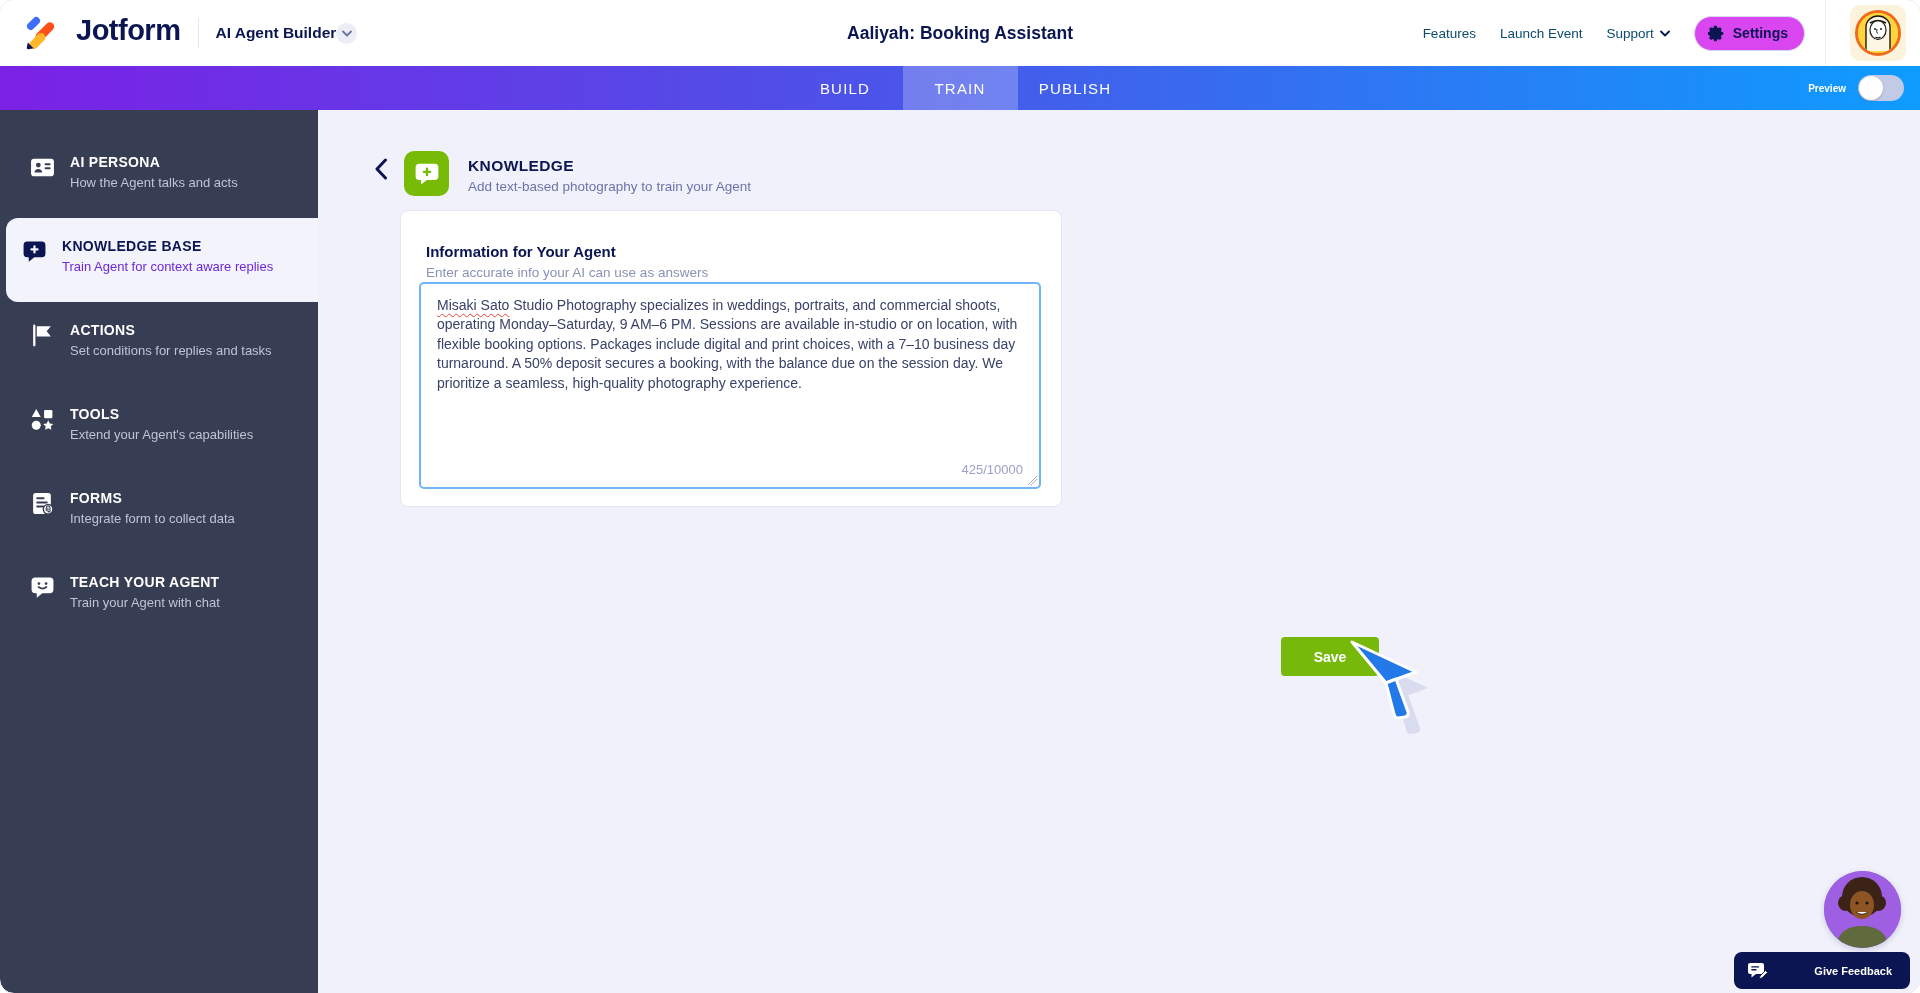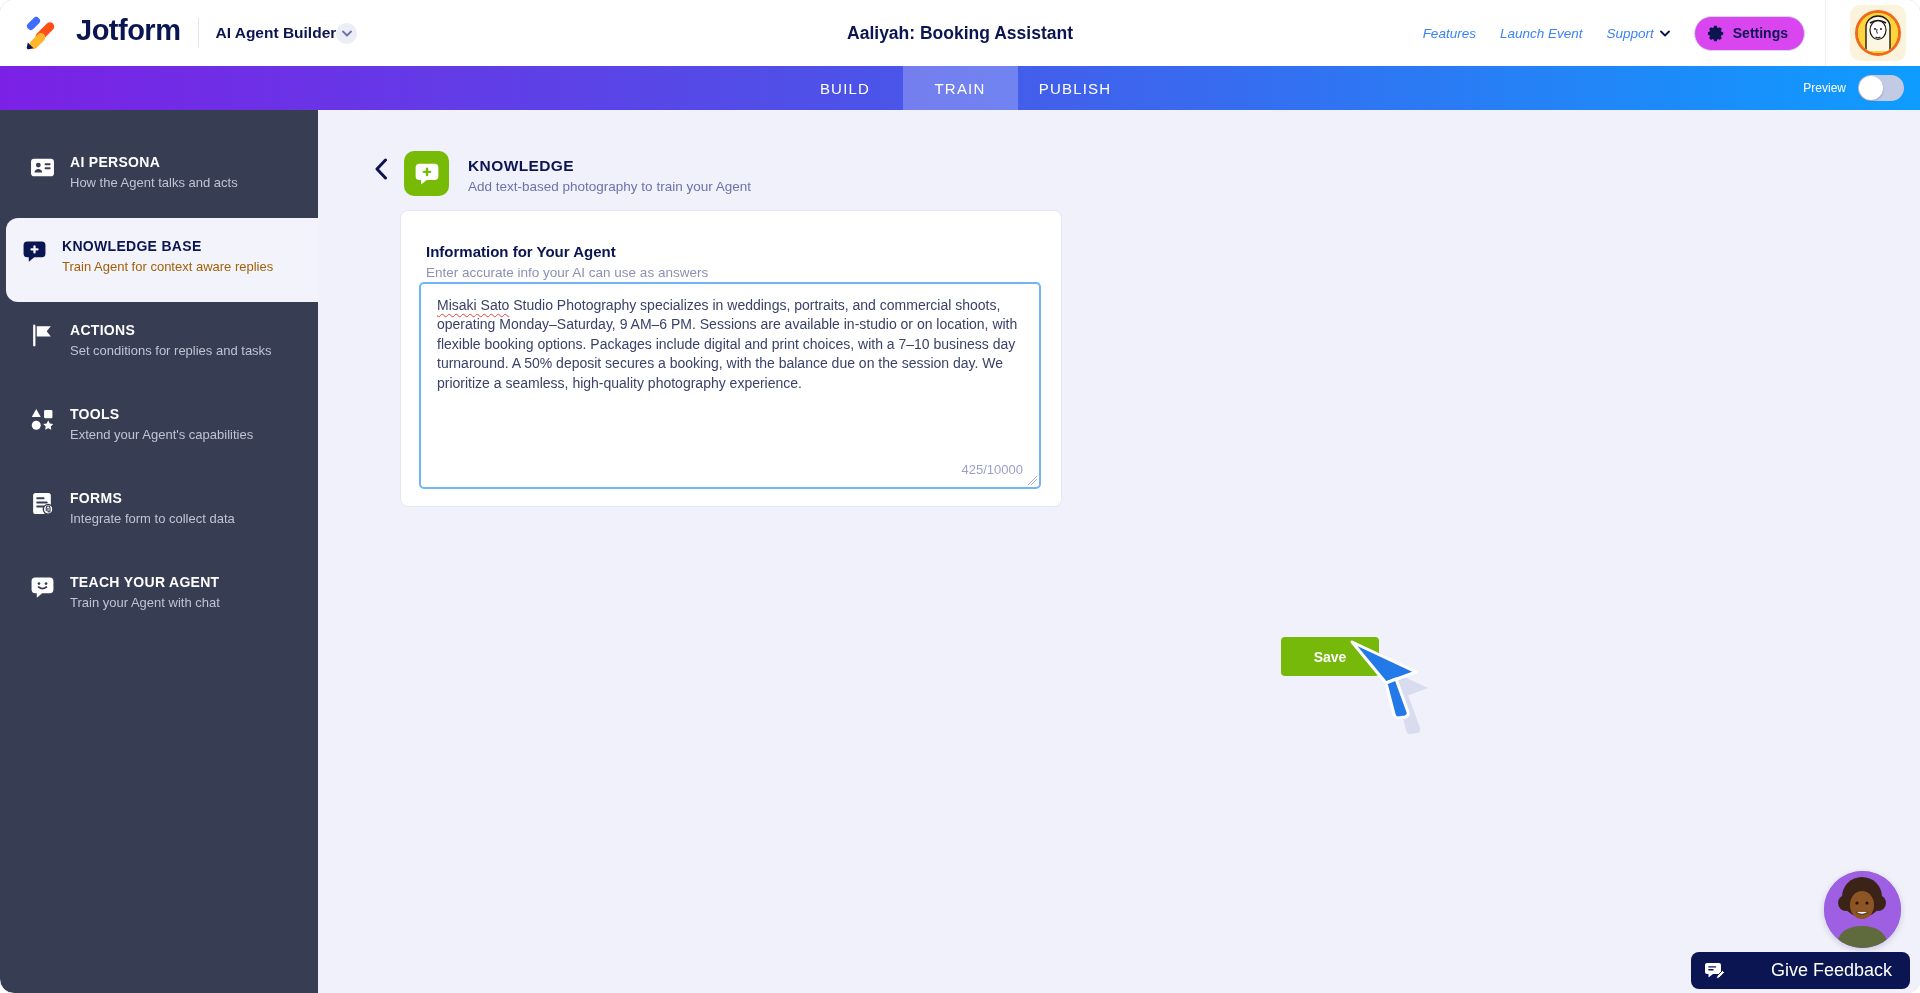--- a/index.html
+++ b/index.html
@@ -10,48 +10,48 @@
   .topbar { position:relative; height:66px; background:#fff; display:flex; align-items:center; padding:0 14px 0 24px; }
   .brand { display:flex; align-items:flex-start; gap:14px; }
   .logo-mark { width:38px; height:38px; }
   .logo-word { font-size:29px; font-weight:800; color:#0A1551; letter-spacing:-0.5px; }
   .brand-divider { width:1px; height:30px; background:#E3E5F0; margin:0 16px 0 18px; }
   .product-switcher { display:flex; align-items:center; gap:0; cursor:pointer; }
   .product-name { font-size:15.5px; font-weight:700; color:#0A1551; }
   .chev-circle { width:21px; height:21px; border-radius:50%; background:#ECEEF6; display:flex; align-items:center; justify-content:center; }
   .page-title { position:absolute; left:50%; top:50%; transform:translate(-50%,-50%); font-size:17.5px; font-weight:700; color:#0A1551; white-space:nowrap; }
   .top-right { margin-left:auto; display:flex; align-items:center; gap:24px; }
-  .top-link { font-size:13.5px; font-weight:500; color:#3b82f6; text-decoration:none; white-space:nowrap; cursor:pointer;font-style:italic; }
+  .top-link { font-size:13.5px; font-weight:500; color:#0c4a6e; text-decoration:none; white-space:nowrap; cursor:pointer; }
   .support-wrap { display:flex; align-items:center; gap:6px; cursor:pointer; }
   .settings-pill { display:flex; align-items:center; gap:8px; border:1px solid #D5DAF0; border-radius:999px; padding:8px 16px 8px 13px; background:#d946ef; cursor:pointer; }
   .settings-pill span { font-size:14px; font-weight:700; color:#0A1551; }
   .top-right-divider { width:1px; height:66px; background:#EDEEF7; margin-left:-4px; }
   .user-avatar { width:56px; height:56px; border-radius:10px; background:#FBF3DC; display:flex; align-items:center; justify-content:center; cursor:pointer; overflow:hidden; }
   .user-avatar .ring { width:46px; height:46px; border-radius:50%; background:#FFD43D; border:3px solid #F06A1D; display:flex; align-items:center; justify-content:center; overflow:hidden; }
 
   
   .tabbar { position:relative; height:44px; background:linear-gradient(90deg,#7B21E5 0%,#4C53E8 45%,#0E9CFF 100%); display:flex; align-items:center; justify-content:center; }
   .tabs { display:flex; height:100%; }
   .tab { width:115px; height:100%; display:flex; align-items:center; justify-content:center; color:#fff; font-size:15px; font-weight:500; letter-spacing:1.2px; cursor:pointer; background:transparent; border:none; }
   .tab.active { background:rgba(255,255,255,0.24); }
   .preview-wrap { position:absolute; right:16px; top:0; height:100%; display:flex; align-items:center; gap:12px; }
-  .preview-label { color:#fff; font-size:12px; font-weight:400; }
+  .preview-label { color:#fff; font-size:10px; font-weight:700; }
   .toggle { width:46px; height:26px; border-radius:13px; background:#C3CAE5; position:relative; cursor:pointer; }
   .toggle .knob { position:absolute; left:1px; top:1px; width:24px; height:24px; border-radius:50%; background:#fff; box-shadow:0 1px 2px rgba(10,21,81,.25); }
 
   
   .body-row { display:flex; height:883px; }
   .sidebar { width:318px; height:100%; background:#373E53; padding-top:24px; flex-shrink:0; }
   .side-item { display:flex; align-items:flex-start; gap:15px; height:84px; padding:20px 16px 0 30px; cursor:pointer; color:#fff; --hole:#373E53; }
   .side-item.active { margin-left:6px; padding-left:16px; border-radius:12px 0 0 12px; background:#F3F3FC; color:#0A1551; --hole:#F3F3FC; }
   .side-icon { width:25px; height:25px; flex-shrink:0; margin-top:1px; }
   .side-icon svg { width:100%; height:100%; display:block; }
   .side-title { font-size:14px; font-weight:700; letter-spacing:.3px; line-height:1.25; }
   .side-sub { font-size:13px; color:#BFC3D4; margin-top:3px; line-height:1.3; }
-  .side-item.active .side-sub { color:#a16207; }
+  .side-item.active .side-sub { color:#6d28d9; }
 
   .content { position:relative; flex:1; background:#F1F1FB; }
 
   
   .back-btn { position:absolute; left:52px; top:48px; width:22px; height:22px; background:none; border:none; cursor:pointer; }
   .section-icon { position:absolute; left:86px; top:41px; width:45px; height:45px; border-radius:10px; background:#77BB07; display:flex; align-items:center; justify-content:center; }
   .section-icon svg { width:26px; height:26px; }
   .section-title { position:absolute; left:150px; top:47px; font-size:15.5px; font-weight:800; letter-spacing:.4px; color:#0A1551; }
   .section-sub { position:absolute; left:150px; top:69px; font-size:13.5px; color:#6C73A8; }
 
@@ -65,21 +65,21 @@
   .resize-handle { position:absolute; right:2px; bottom:2px; width:10px; height:10px;
     background:linear-gradient(135deg,transparent 0 50%,#A8ADC9 50% 56%,transparent 56% 68%,#A8ADC9 68% 74%,transparent 74%); cursor:nwse-resize; }
 
   .save-btn { position:absolute; left:963px; top:527px; width:98px; height:39px; background:#76B90B; color:#fff; font-size:14px; font-weight:700; border:none; border-radius:4px; cursor:pointer; font-family:inherit; }
 
   .cursor-svg { position:absolute; left:1028px; top:530px; width:110px; height:112px; pointer-events:none; }
 
   
   .agent-avatar { position:absolute; right:19px; bottom:45px; width:77px; height:77px; border-radius:50%; background:#9E5FE2; overflow:hidden; box-shadow:0 2px 6px rgba(10,21,81,.18); cursor:pointer; }
   .feedback-btn { position:absolute; right:10px; bottom:4px; height:37px; min-width:166px; background:#0A1551; border:none; border-radius:8px; display:flex; align-items:center; gap:11px; padding:0 18px 0 14px; cursor:pointer; }
-  .feedback-btn span { color:#fff; font-size:18px; font-weight:400; font-family:inherit;margin-left:35px; }
+  .feedback-btn span { color:#fff; font-size:11px; font-weight:700; font-family:inherit;margin-left:35px; }
 </style>
 </head>
 <body>
 
 <div class="page">
 
   <header class="topbar">
     <div class="brand">
       <svg class="logo-mark" viewBox="0 0 40 40">
         <rect x="2" y="6" width="16" height="8" rx="4" fill="#3E6DFF" transform="rotate(-45 10 10)"></rect>

